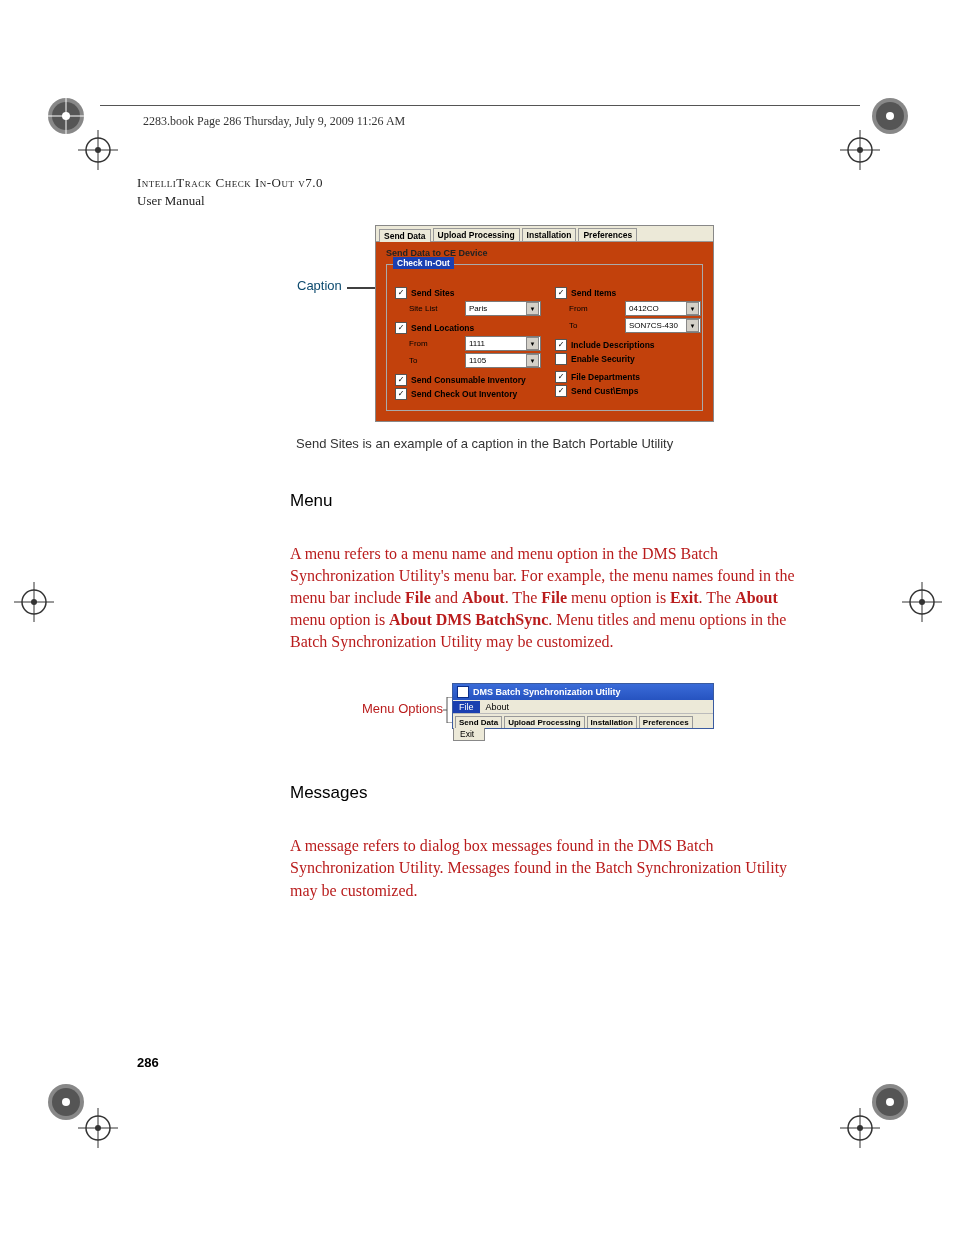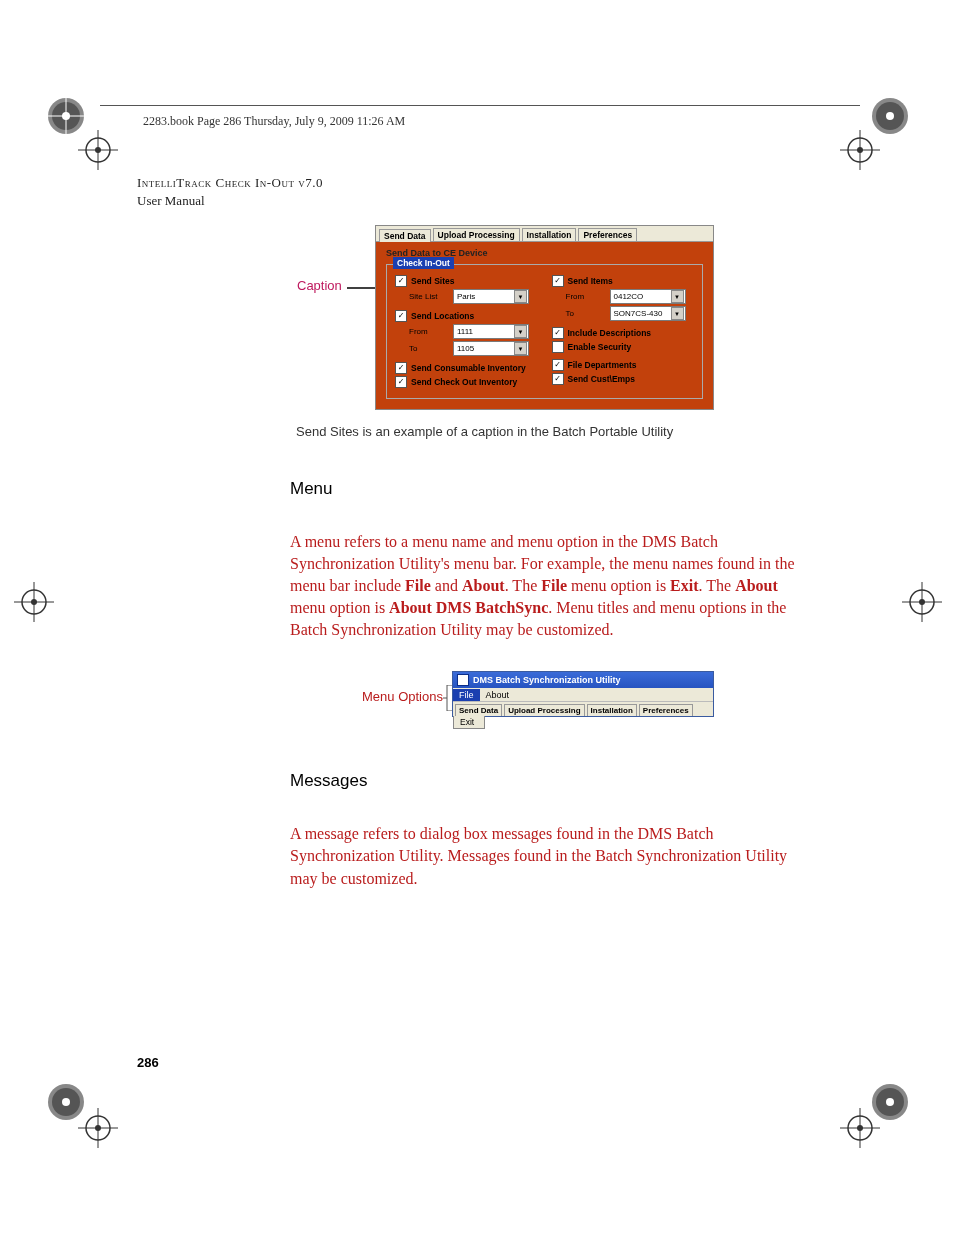--- a/index.html
+++ b/index.html
@@ -43,21 +43,21 @@
     top: 225px;
     left: 290px;
     width: 520px;
   }
   .caption-label {
     position: absolute;
     top: 278px;
     left: 297px;
     font-family: Arial, sans-serif;
     font-size: 13px;
-    color: #be185d;
+    color: #0c4a6e;
   }
   .arrow {
     position: absolute;
     top: 280px;
     left: 347px;
   }
   .figure1 {
     border: 1px solid #888;
     background: #e8e4d8;
     font-family: Tahoma, sans-serif;
@@ -82,39 +82,39 @@
   }
   .tab.active { background: #ece9d8; position: relative; top: 1px; }
   .panel {
     padding: 6px 10px 10px 10px;
     background: #c2410c;
   }
   .panel-title { font-weight: bold; color: #222; margin-bottom: 6px; font-size: 9px; }
   .groupbox {
     border: 1px solid #aaa;
     position: relative;
-    padding: 8px 8px 8px 8px;
+    padding: 20px 8px 8px 8px;
   }
   .groupbox .legend {
     position: absolute;
     top: -8px;
     left: 6px;
     background: #1a3fb0;
     color: #fff;
     padding: 1px 4px;
     font-size: 8.5px;
     font-weight: bold;
   }
   .cols { display: flex; gap: 14px; }
   .col { flex: 1; }
   .row { display: flex; align-items: center; margin: 2px 0; gap: 4px; }
   .chk { width: 10px; height: 10px; border: 1px solid #555; background: #fff; display: inline-flex; align-items: center; justify-content: center; font-size: 8px; line-height: 1; }
   .lbl-bold { font-weight: bold; font-size: 8.5px; }
   .indent { margin-left: 14px; }
-  .field { display: flex; align-items: center; gap: 4px; }
+  .field { display: flex; align-items: center; gap: 16px; }
   .field .fl { width: 40px; font-size: 8px; }
   .combo {
     border: 1px solid #7a7a7a;
     background: #fff;
     height: 13px;
     width: 70px;
     display: flex;
     align-items: center;
     justify-content: space-between;
     padding: 0 1px 0 3px;

